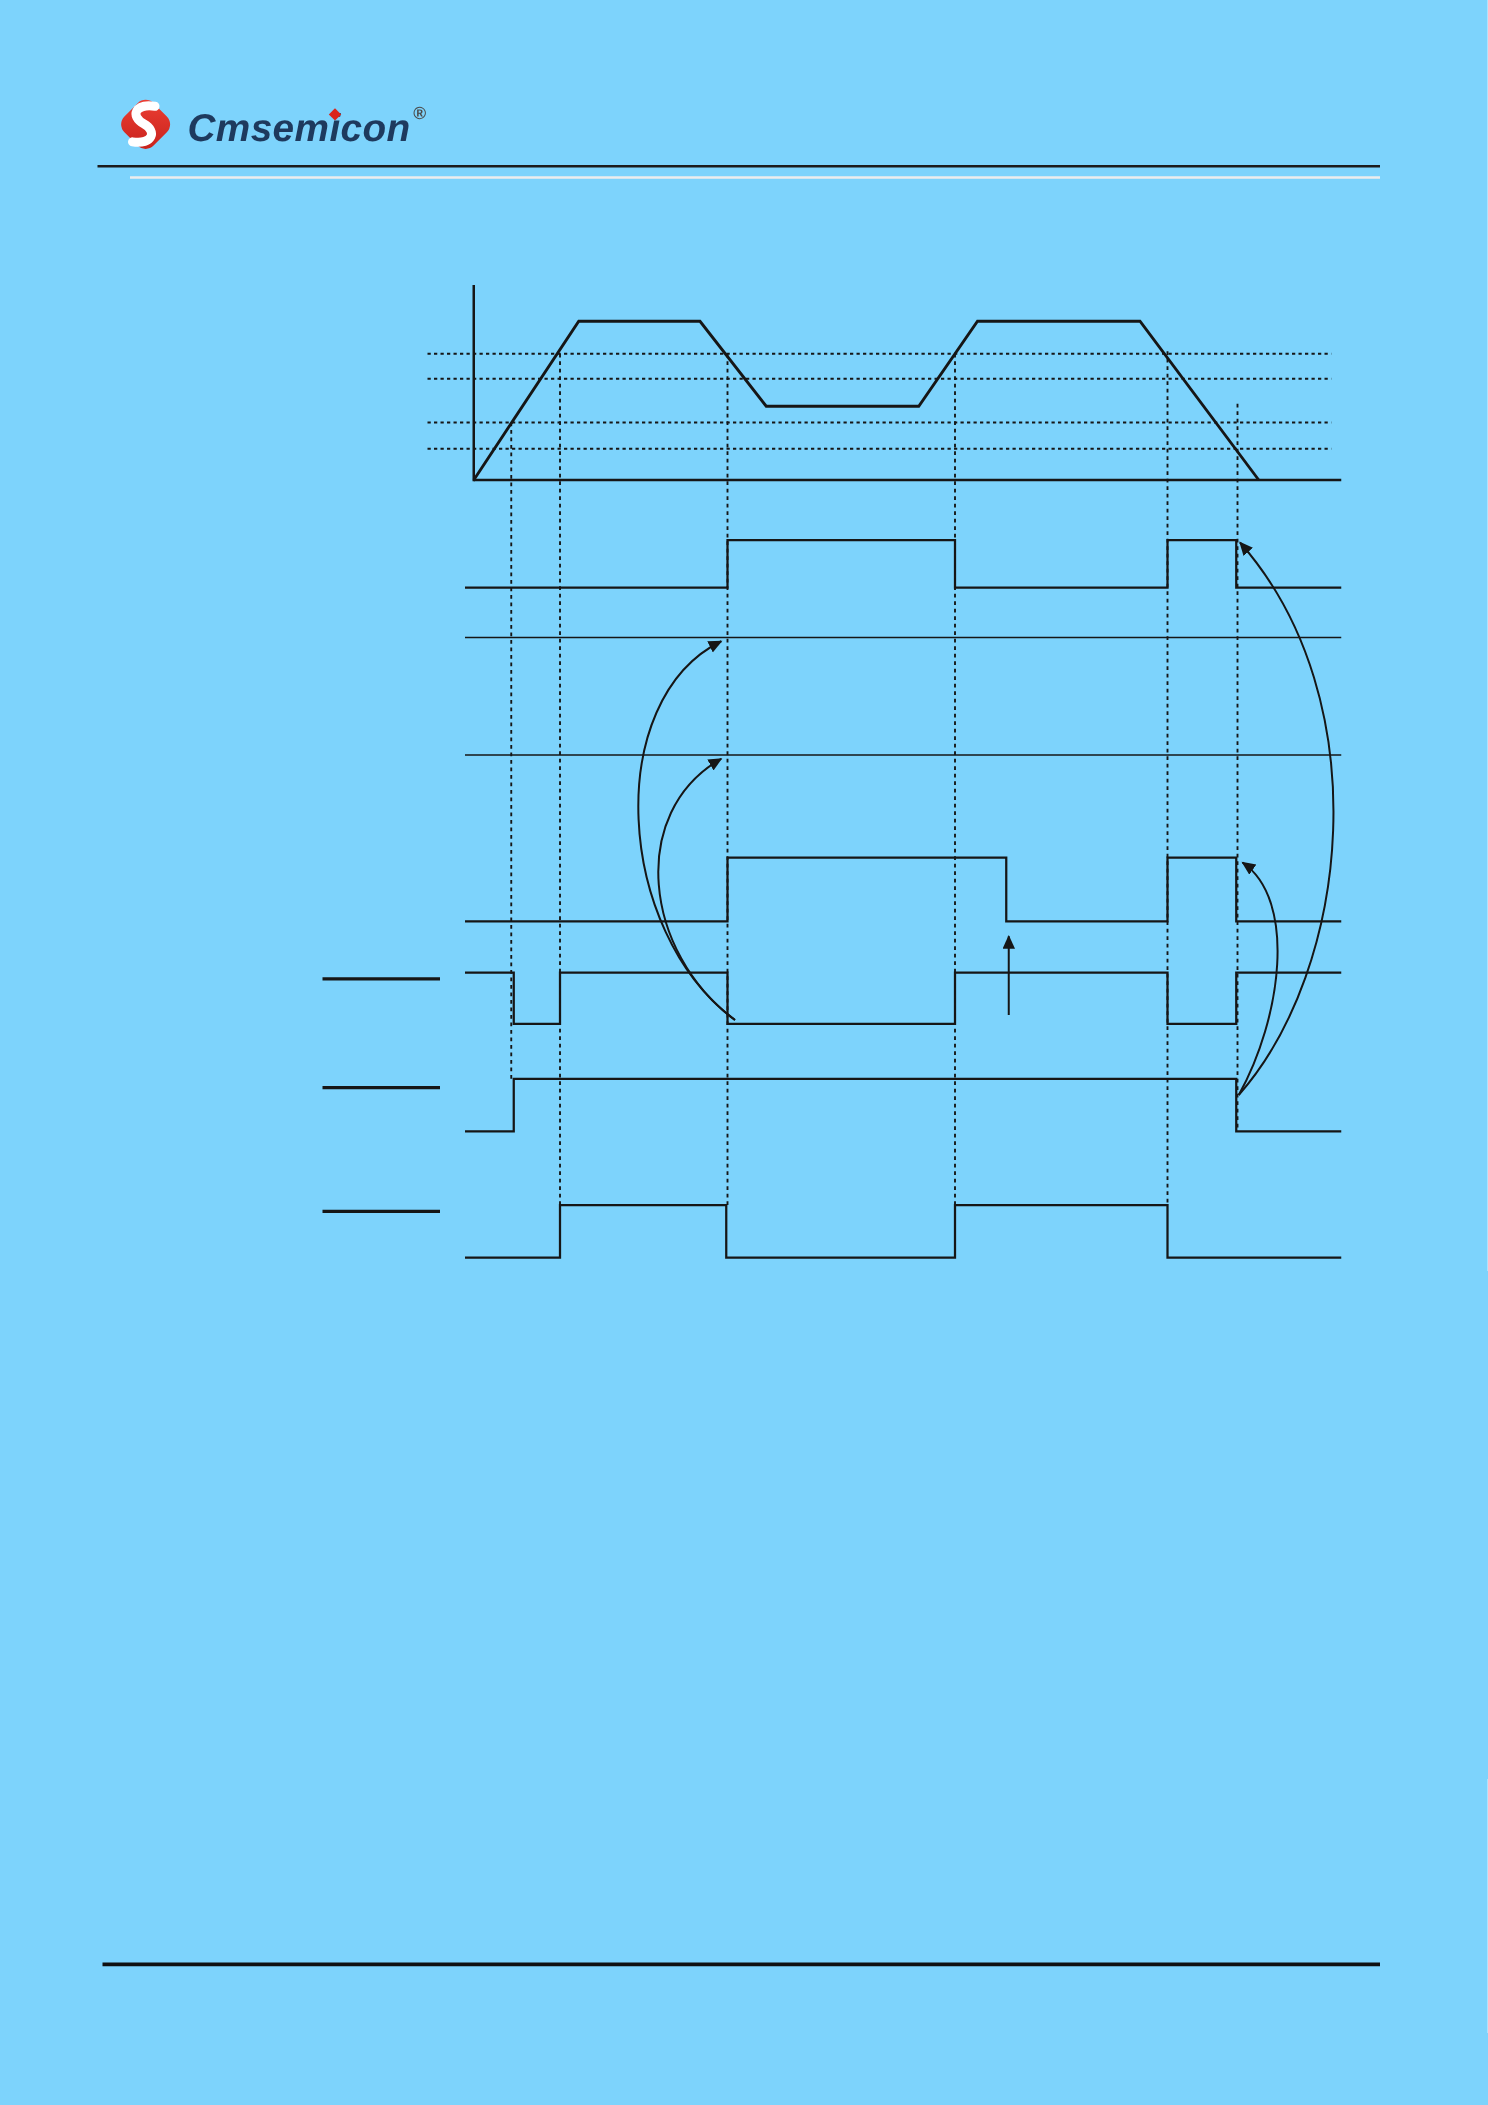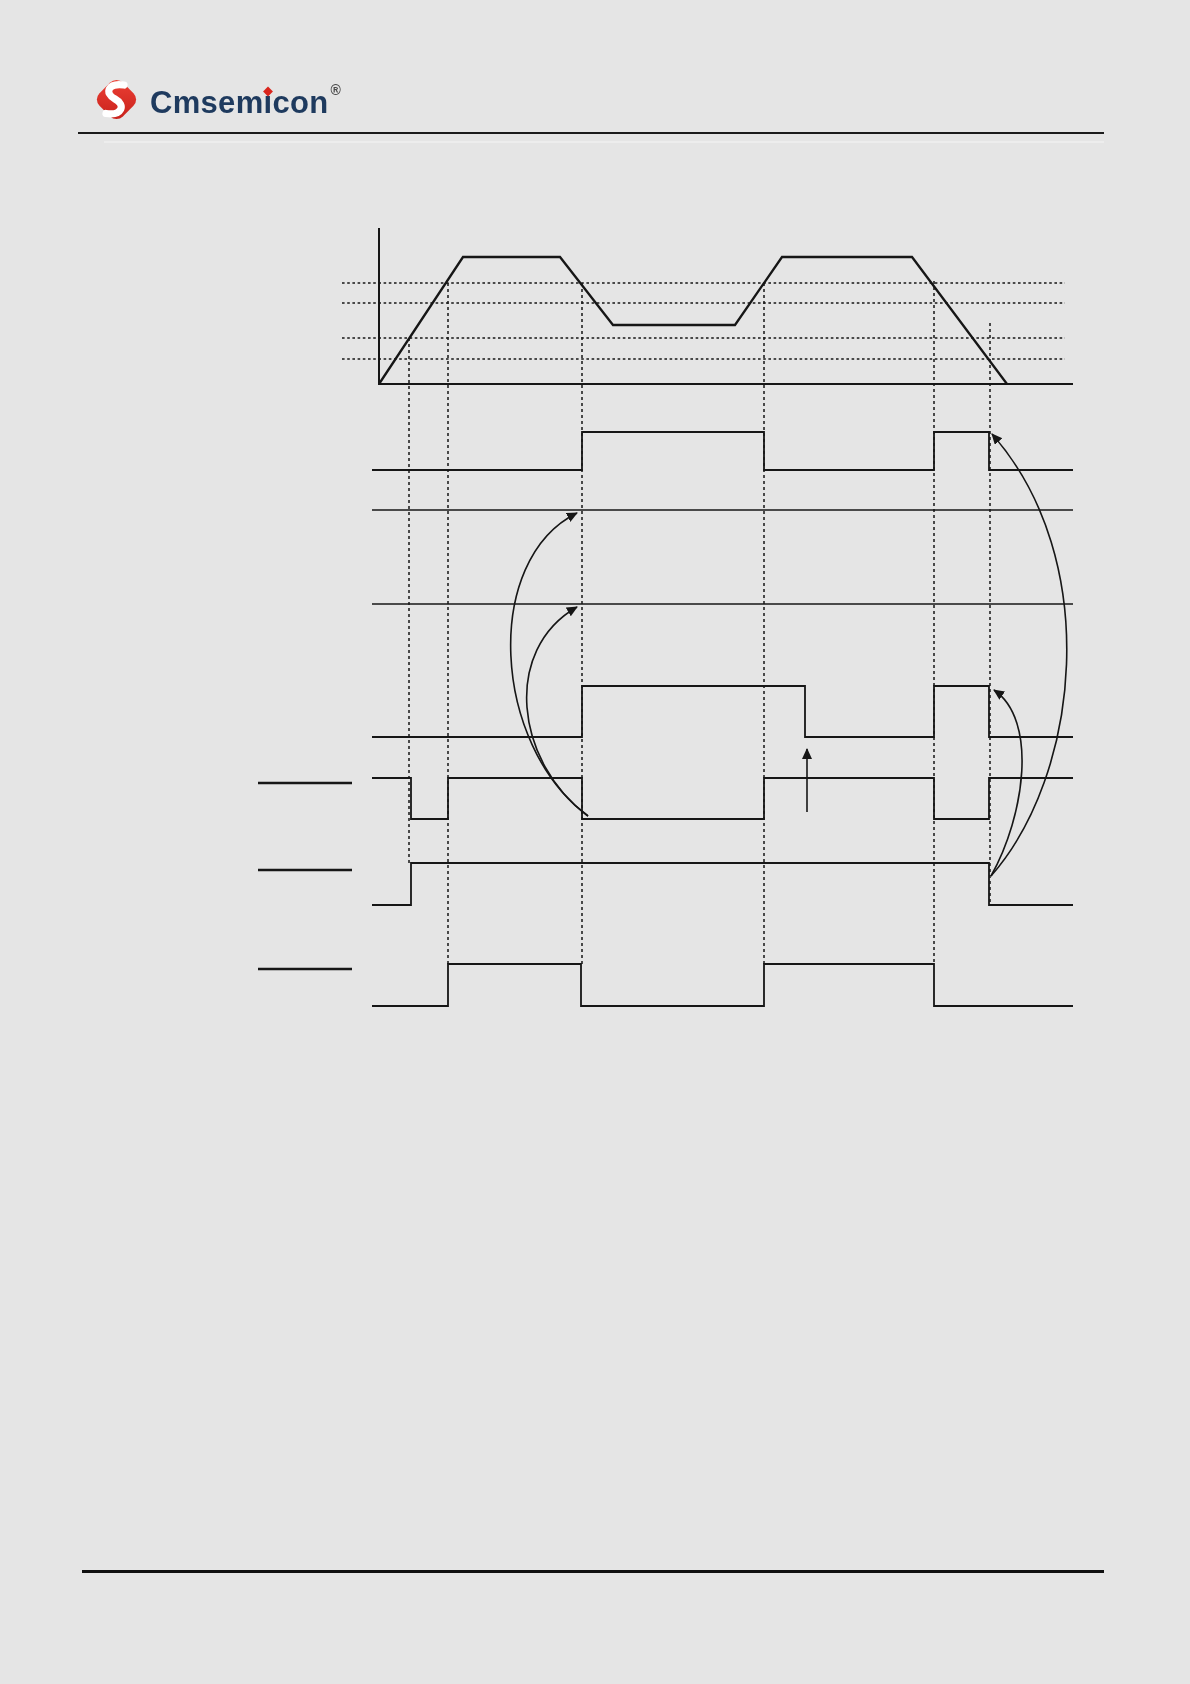--- a/index.html
+++ b/index.html
@@ -1,20 +1,20 @@
 <!DOCTYPE html>
 <html><head>
 <meta charset="utf-8">
 <style>
   html,body{margin:0;padding:0;}
   body{
     width:1190px;height:1684px;position:relative;background:#ffffff;
     font-family:"Liberation Sans", sans-serif;overflow:hidden;
   }
-  .page{position:absolute;inset:0;background:#e5e5e5;}
+  .page{position:absolute;inset:0;background:#7dd3fc;font-style:italic;}
   
   .logo-icon{position:absolute;left:91px;top:73px;}
   .wordmark{
     position:absolute;left:150px;top:83px;line-height:1;
     font-size:31px;font-weight:bold;color:var(--brand,#1e3a5e);letter-spacing:.3px;
     white-space:nowrap;
   }
   .wordmark .brand-i{position:relative;display:inline-block;}
   .wordmark .brand-i .idot{
     position:absolute;left:50%;top:1px;width:7px;height:7px;

